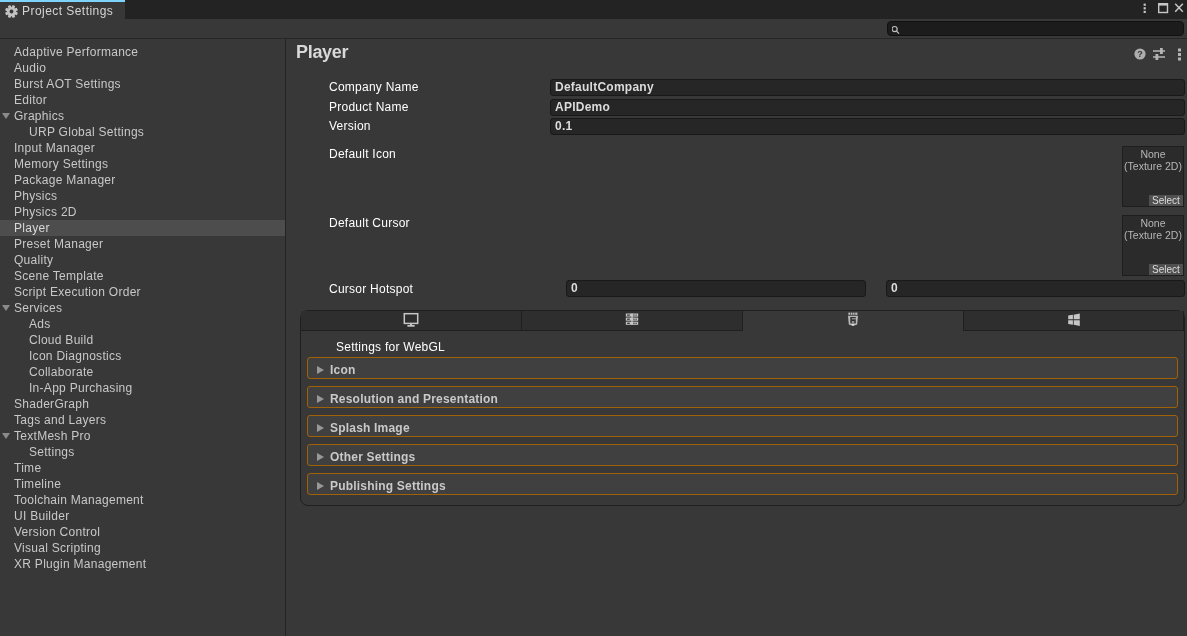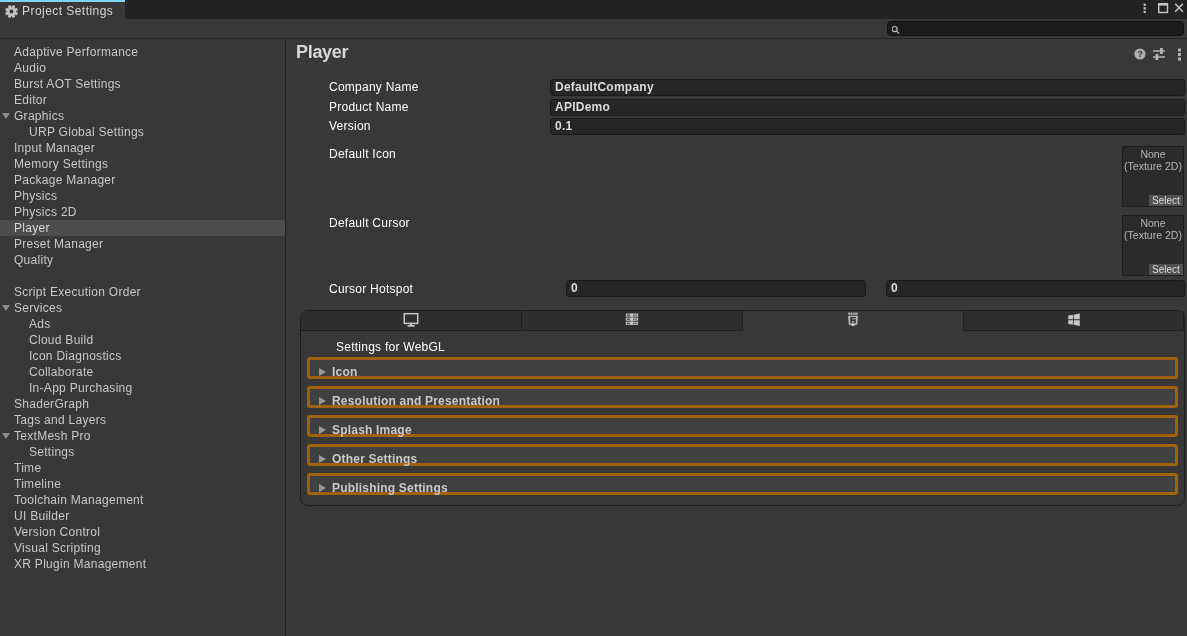--- a/index.html
+++ b/index.html
@@ -24,21 +24,21 @@
 #content { position:absolute; left:286px; top:39px; width:901px; height:597px; background:#383838; }
 #ptitle { position:absolute; left:10px; top:3px; font-size:18px; font-weight:bold; letter-spacing:-0.3px; color:#d8d8d8; }
 .lbl { position:absolute; font-size:12px; letter-spacing:0.25px; color:#ffffff;margin-left:28px; }
 .field { position:absolute; background:#262626; border:1px solid #191919; border-radius:3px; font-size:12px; letter-spacing:0.25px; color:#dcdcdc; line-height:15px; padding-left:4px;font-weight:bold; }
 .texbox { position:absolute; left:836px; width:62px; height:61px; background:#2b2b2b; border:1px solid #1e1e1e; text-align:center; color:#b6b6b6; font-size:10.5px; line-height:12px; }
 .selbtn { position:absolute; right:0px; bottom:0px; width:34px; height:11px; background:#505050; color:#dcdcdc; font-size:10px; line-height:11px; text-align:center; }
 
 #platbox { position:absolute; left:14px; top:271px; width:885px; height:196px; border:1px solid #1f1f1f; border-radius:8px; background:#383838; }
 .ptab { position:absolute; top:0; height:20px; background:#2e2e2e; border-right:1px solid #1f1f1f; border-bottom:1px solid #1f1f1f; }
 .ptab.act { background:#383838; border-bottom:none; }
-.fold { position:absolute; left:6px; width:871px; height:22px; background:#404040; border:3px solid #a16207; border-radius:3px; }
+.fold { position:absolute; left:6px; width:871px; height:22px; background:#404040; border:1px solid #a16207; border-radius:3px; }
 .fold .ftxt { position:absolute; left:22px; top:5px; font-size:12px; font-weight:bold; letter-spacing:0.2px; color:#c9c9c9; }
 .tri-r { position:absolute; left:9px; top:8px; width:0; height:0; border-top:4.5px solid transparent; border-bottom:4.5px solid transparent; border-left:7px solid #989898; }
 </style>
 </head>
 <body>
 <div id="root">
   <div id="tabstrip">
 
     <svg class="abs" style="left:1138px;top:2px" width="46" height="15" viewBox="0 0 46 15">
       <g fill="#c6c6c6">
@@ -105,20 +105,23 @@
       </div>
       <div class="row sel" style="top:181px">
         <span class="t1">Player</span>
       </div>
       <div class="row" style="top:197px">
         <span class="t1">Preset Manager</span>
       </div>
       <div class="row" style="top:213px">
         <span class="t1">Quality</span>
       </div>
+      <div class="row" style="top:229px">
+        <span class="t1">Scene Template</span>
+      </div>
       <div class="row" style="top:245px">
         <span class="t1">Script Execution Order</span>
       </div>
       <div class="row" style="top:261px">
         <span class="tri-d"></span>
         <span class="t1">Services</span>
       </div>
       <div class="row" style="top:277px">
         <span class="t2">Ads</span>
       </div>

